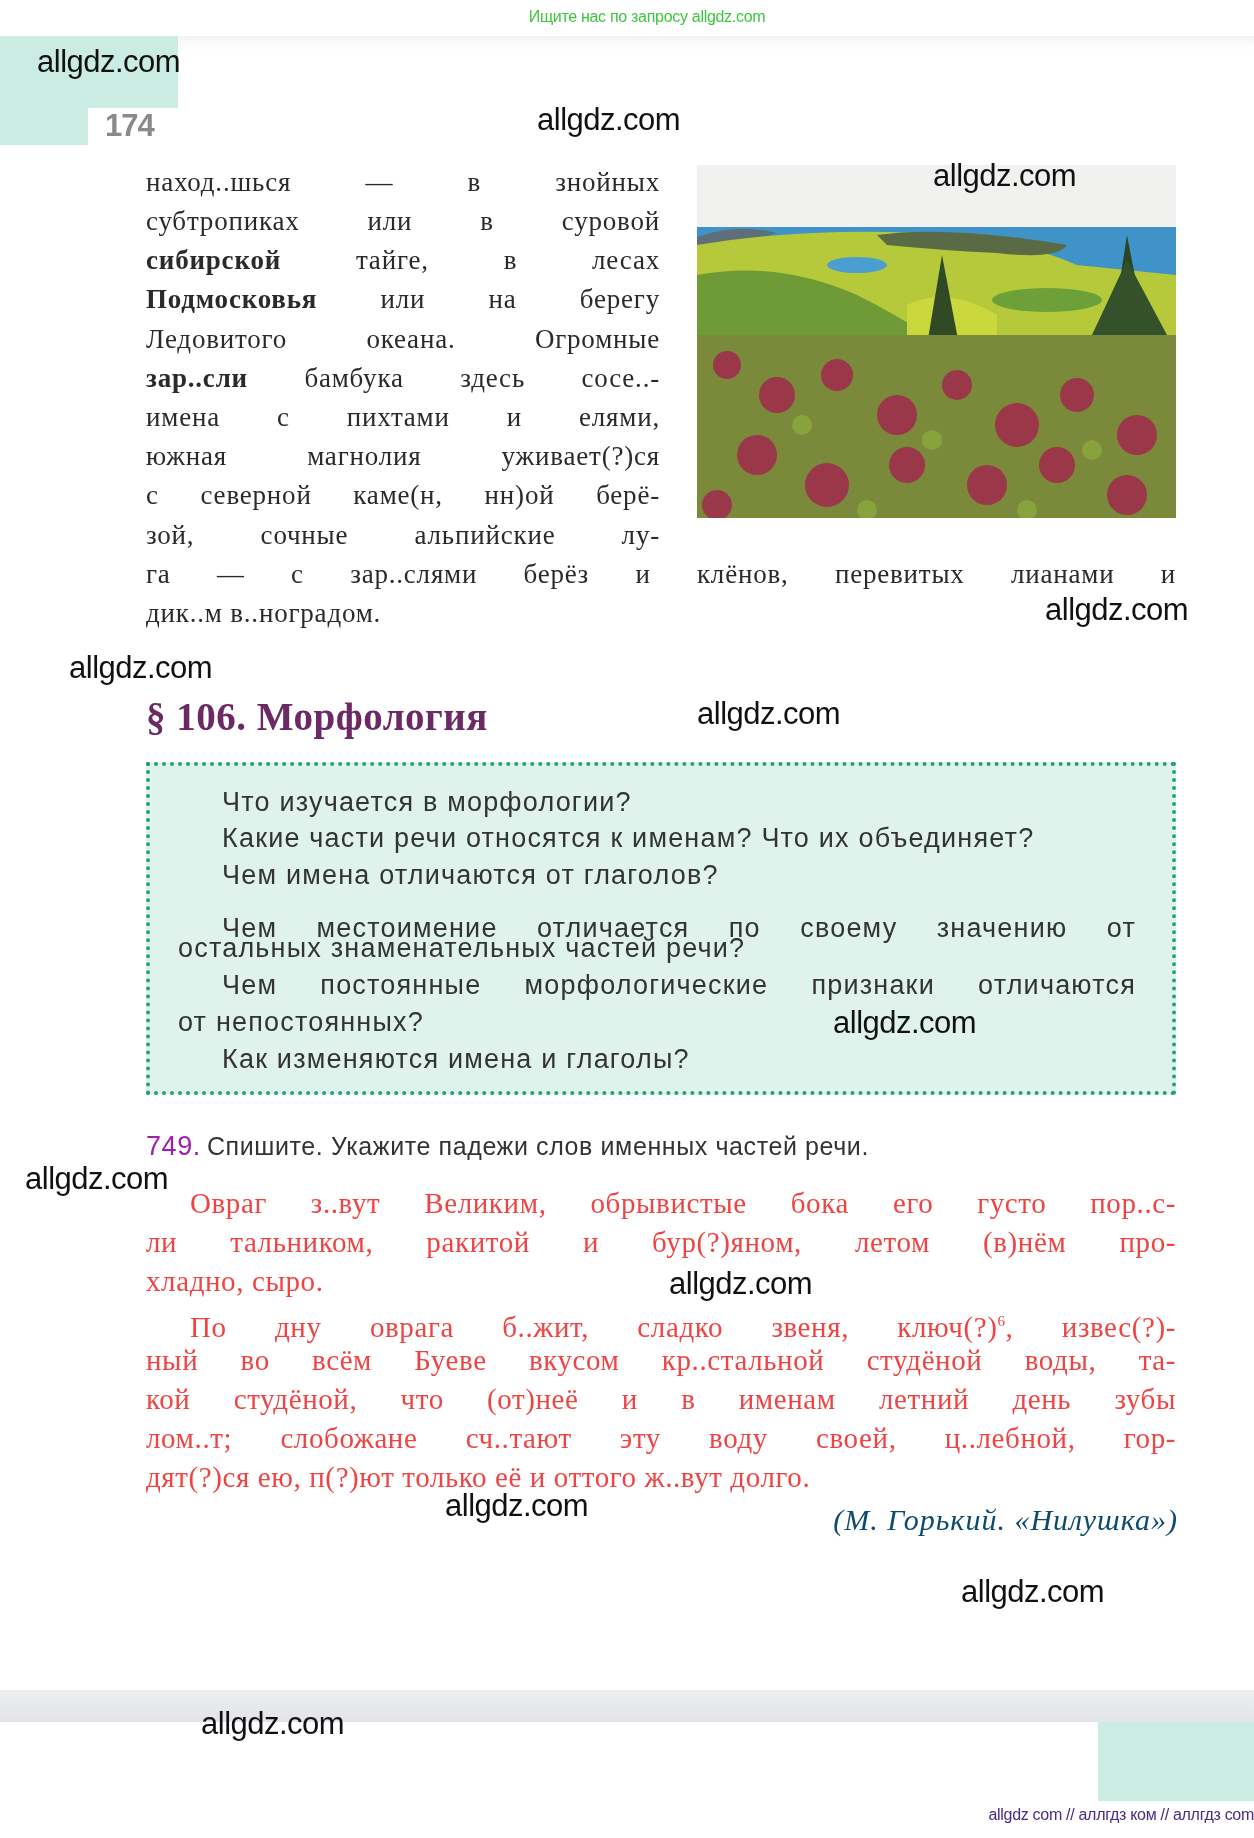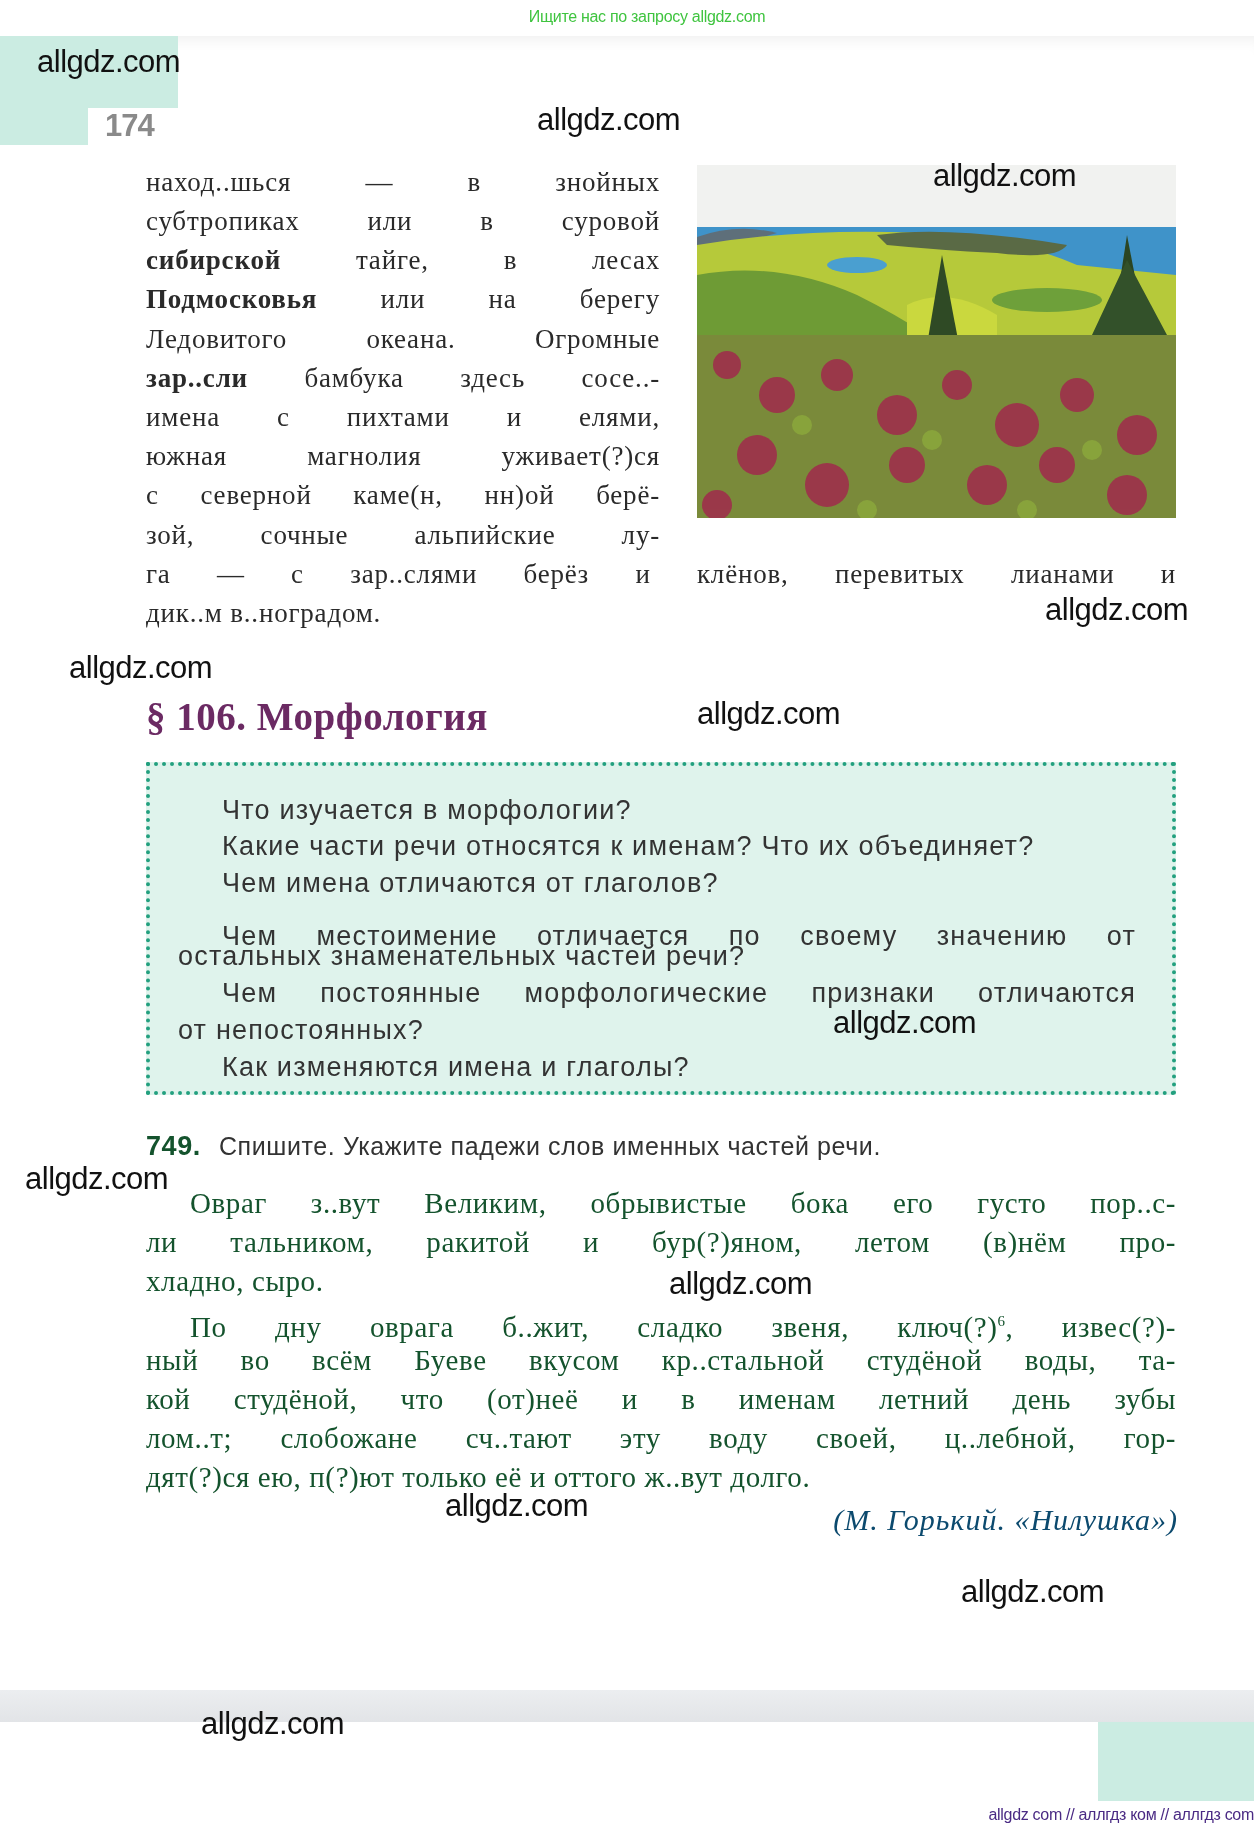--- a/index.html
+++ b/index.html
@@ -49,33 +49,33 @@
     .section-heading {
       left: 146px; top: 694px; font-size: 39px; font-weight: bold; color: #6b2a63;
       font-family: "Liberation Serif", serif; letter-spacing: 0.5px;
     }
     .question-box {
       left: 146px; top: 762px; width: 1030px; height: 333px; box-sizing: border-box;
       background: #dff3ec; border: 4px dotted #23a07f;
     }
     .q-line {
       position: absolute; left: 178px; font-size: 27px; line-height: 36.7px; color: #333333;
-      font-family: "Liberation Sans", sans-serif; letter-spacing: 1.2px; white-space: nowrap; margin-top: 8px;
+      font-family: "Liberation Sans", sans-serif; letter-spacing: 1.2px; white-space: nowrap;
     }
     .q-line.indent { left: 222px; }
     .q-line.just { width: 912px; text-align: justify; text-align-last: justify; }
     .q-line.just.indent { width: 912px; }
     .ex-header {
       left: 146px; top: 1131px; font-size: 25px; color: #333333; white-space: nowrap;
       font-family: "Liberation Sans", sans-serif; letter-spacing: 0.6px;
     }
-    .ex-num { color: #14532d; font-weight: bold; font-size: 27px; margin-right: 18px; }
+    .ex-num { color: #a21caf; font-weight: normal; font-size: 27px; margin-right: 6px; }
     .ex-line {
       position: absolute; left: 146px; width: 1030px; font-size: 29px; line-height: 39px;
-      font-family: "Liberation Serif", serif; color: #14532d; white-space: nowrap;
+      font-family: "Liberation Serif", serif; color: #ef4444; white-space: nowrap;
       text-align: justify; text-align-last: justify; letter-spacing: 0.6px;
     }
     .ex-line.indent { left: 190px; width: 986px; }
     .ex-line.last { text-align-last: left; }
     .ex-line sup { font-size: 15px; }
     .citation {
       right: 76px; top: 1503px; font-size: 30px; font-style: italic; color: #0c4a6e;
       font-family: "Liberation Serif", serif; letter-spacing: 1px; white-space: nowrap;
     }
     .watermark {

